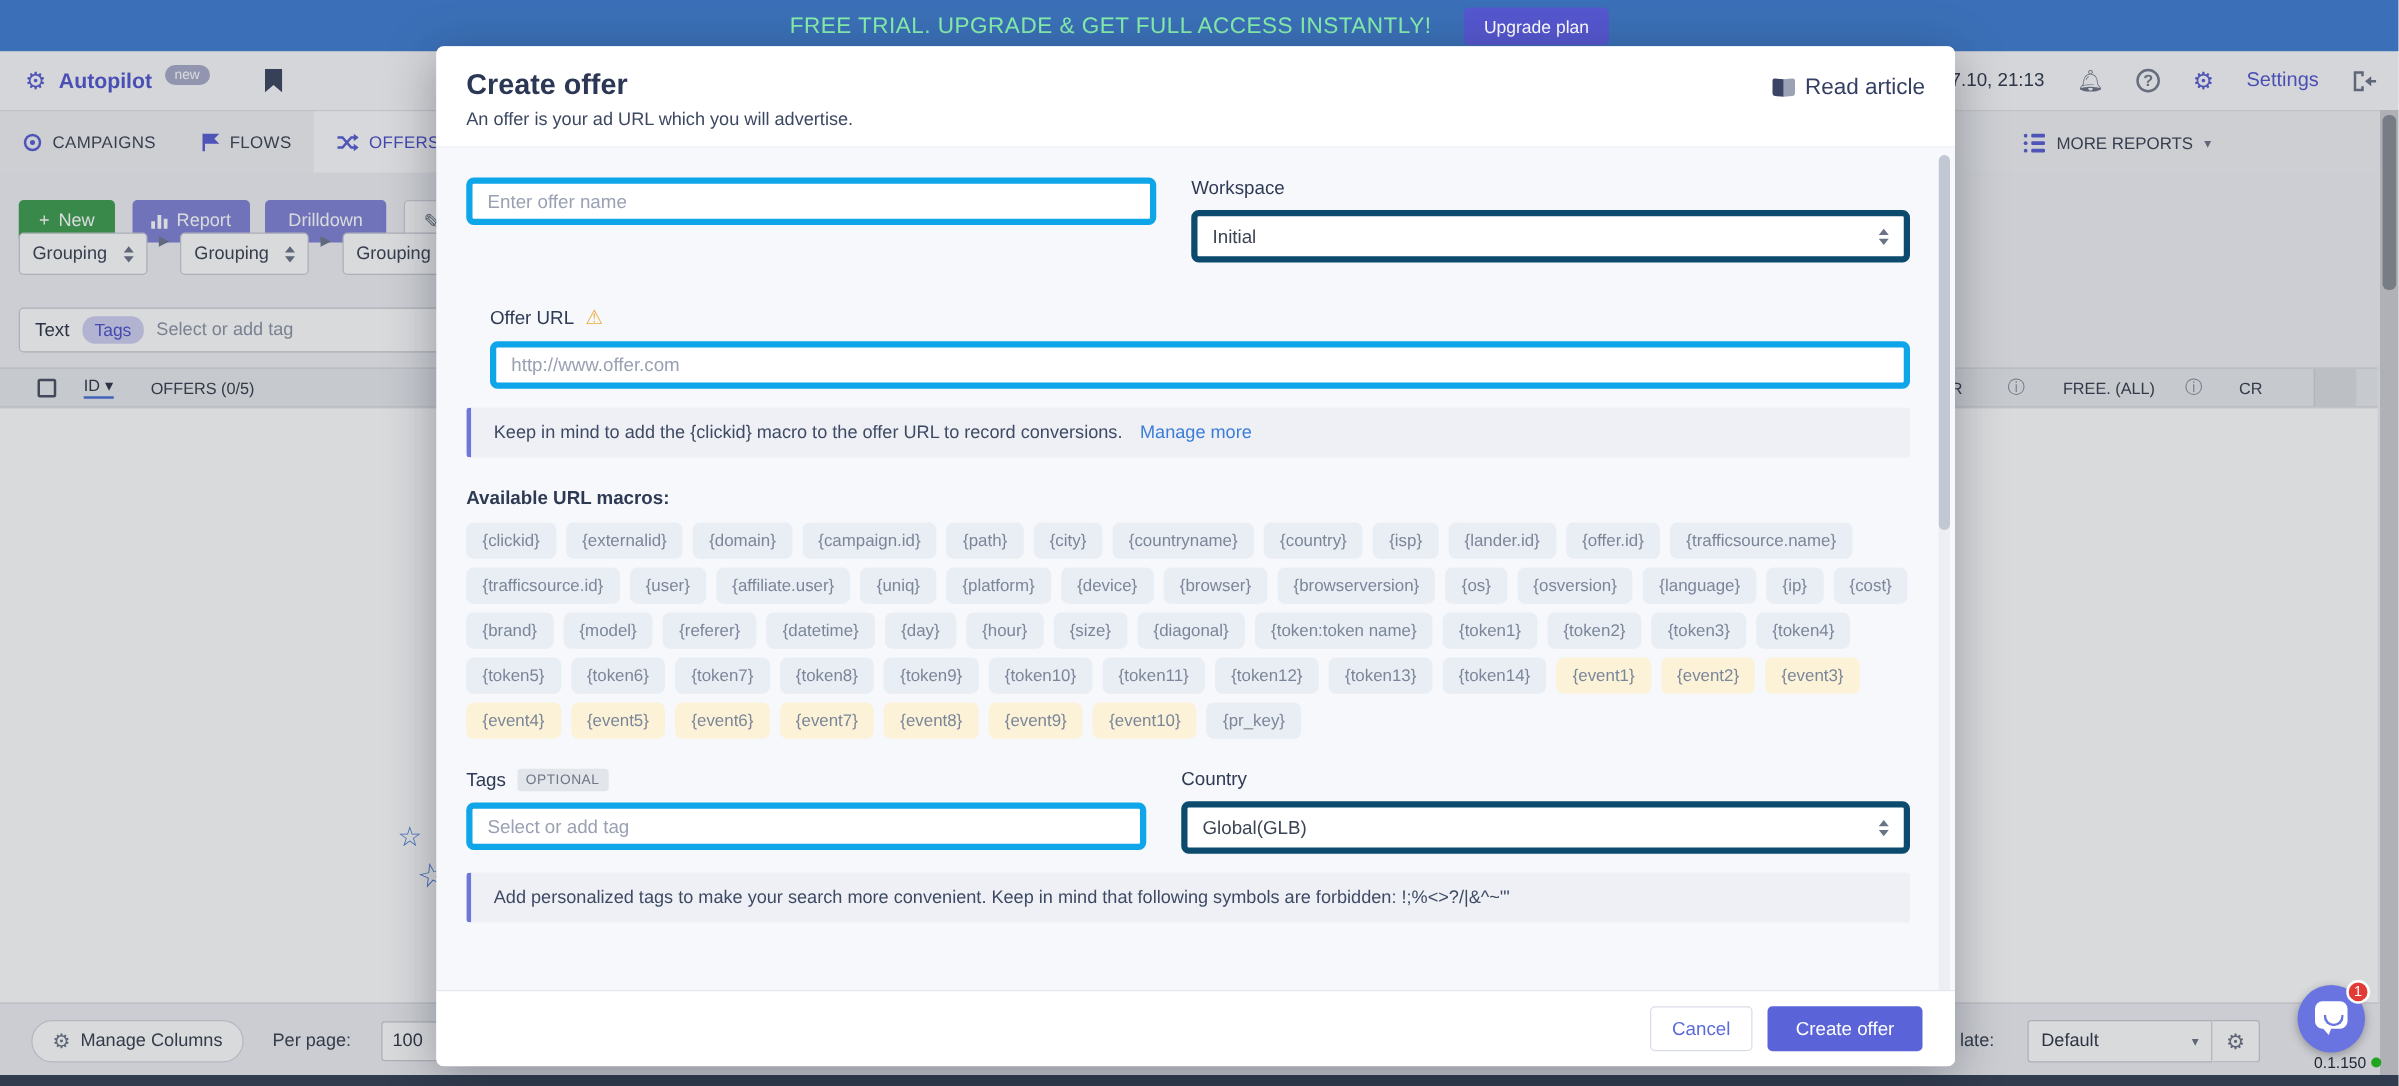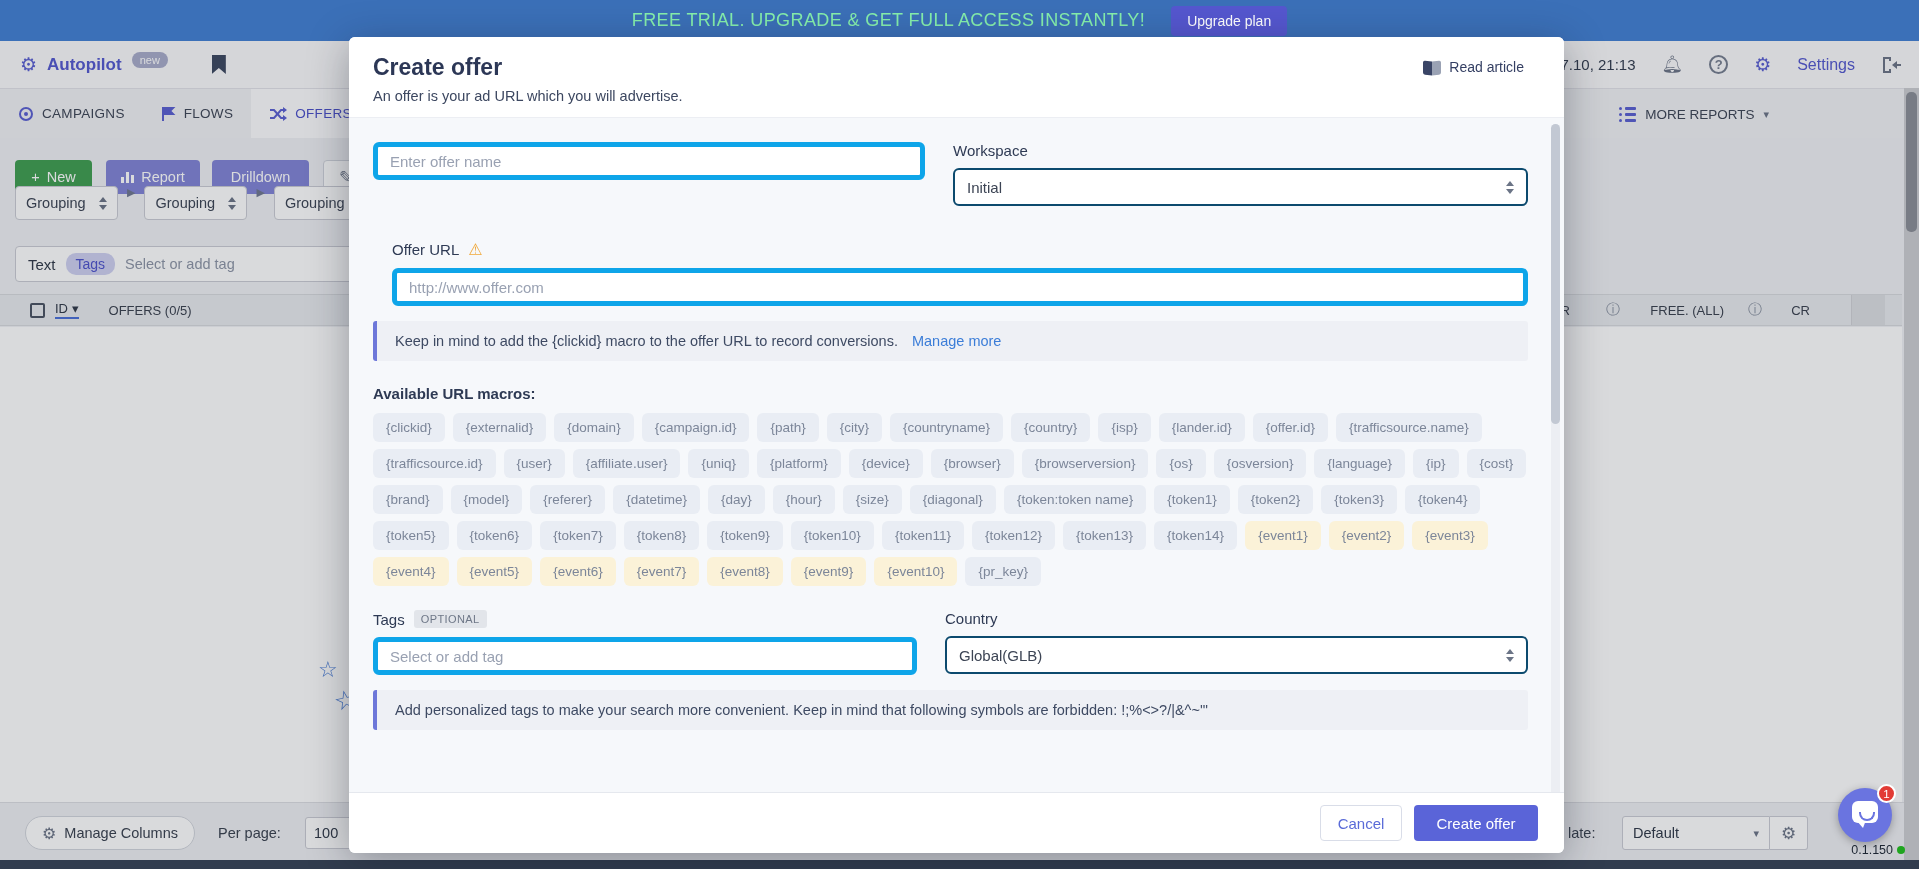--- a/index.html
+++ b/index.html
@@ -71,21 +71,21 @@
   .filter-tags { background:#cfd1f1; color:#4d52cc; font-size:14px; border-radius:10px; padding:3px 10px; }
   .filter-input { border:none; outline:none; font-size:14.5px; color:#333; flex:1;
                   font-family:"Liberation Sans",sans-serif; }
   .filter-input::placeholder { color:#8d95a6; }
 
   .thead { position:absolute; left:0; top:156px; width:1902px; height:32px; background:#e9ebee;
            border-top:1px solid #d8dade; border-bottom:1px solid #d8dade; display:flex; align-items:center;
            color:#39404e; font-size:13px; }
   .cb { width:15px; height:15px; border:2px solid #4a5262; border-radius:2px; background:transparent;
         margin-left:30px; }
-  .th-id { margin-left:10px; display:flex; align-items:center; gap:4px; color:#2f3847;
+  .th-id { margin-left:22px; display:flex; align-items:center; gap:4px; color:#2f3847;
            border-bottom:2px solid #4a6fd8; padding-bottom:1px; cursor:pointer; }
   .th-offers { margin-left:30px; }
   .th-ctr { position:absolute; right:332px; } .info-i { color:#868f9f; font-size:14px; font-style:normal; }
   .th-i1 { position:absolute; right:282px; }
   .th-conv { position:absolute; right:178px; }
   .th-i2 { position:absolute; right:140px; }
   .th-cr { position:absolute; right:92px; }
   .th-dark { position:absolute; right:17px; width:34px; height:30px; background:#dddfe3; border-left:1px solid #d0d2d7; }
 
   .tbody { position:absolute; left:0; top:189px; width:1902px; height:475px; background:#fff; }
@@ -135,36 +135,36 @@
   .overlay { position:absolute; left:0; top:41px; width:1919px; height:828px;
              background:rgba(30,36,50,.17); z-index:10; }
 
   
   .modal { position:absolute; left:349px; top:37px; width:1215px; height:816px; background:#f6f8fb;
            border-radius:6px; z-index:30; box-shadow:0 8px 40px rgba(20,25,40,.35); display:flex;
            flex-direction:column; overflow:hidden; }
   .m-head { background:#fff; padding:17px 24px 13px 24px; border-bottom:1px solid #eceef3; position:relative; }
   .m-title { color:#2c3756; font-size:23px; font-weight:bold; }
   .m-sub { color:#3c4760; font-size:14.5px; margin-top:7px; }
-  .read-article { position:absolute; right:40px; top:22px; display:flex; align-items:flex-end; gap:8px;
-                  color:#343f63; font-size:14px; cursor:pointer; }
+  .read-article { position:absolute; right:24px; top:22px; display:flex; align-items:center; gap:8px;
+                  color:#343f63; font-size:18px; cursor:pointer; }
   .book { display:flex; }
   .book i { display:block; width:9px; height:14px; }
   .book .b1 { background:#3a4566; border-radius:2px 0 0 2px; transform:skewY(6deg); }
   .book .b2 { background:#9aa2b4; border-radius:0 2px 2px 0; transform:skewY(-6deg); }
 
   .m-body { flex:1; padding:24px 36px 0 24px; position:relative; overflow:hidden; }
   .m-row { display:flex; gap:28px; }
   .m-col-l { width:552px; }
   .m-col-r { flex:1; }
   .m-label { color:#2e3a54; font-size:15px; margin-bottom:9px; display:flex; align-items:center; gap:9px; }
   .m-input { width:100%; height:38px; background:#fff; border:5px solid #0ea5e9; border-radius:6px;
              font-size:15px; color:#2f3847; padding:0 12px; font-family:"Liberation Sans",sans-serif; }
   .m-input::placeholder { color:#99a1b2; }
-  .m-select { width:100%; height:38px; background:#fff; border:2px solid #0c4a6e; border-radius:6px;
+  .m-select { width:100%; height:38px; background:#fff; border:5px solid #0c4a6e; border-radius:6px;
               display:flex; align-items:center; justify-content:space-between; padding:16px 12px;
               color:#3c4454; font-size:15px; cursor:pointer; }
   .updown { display:inline-flex; flex-direction:column; gap:3px; }
   .updown .u { width:0; height:0; border-left:4px solid transparent; border-right:4px solid transparent;
                border-bottom:5px solid #6b7486; }
   .updown .d { width:0; height:0; border-left:4px solid transparent; border-right:4px solid transparent;
                border-top:5px solid #6b7486; }
   .warn { color:#f0a93c; font-size:16px; }
   .m-url { margin-top:34px;margin-left:19px; }
   .note { margin-top:15px; background:#eef0f5; border-left:4px solid #6d77d9; border-radius:3px;

